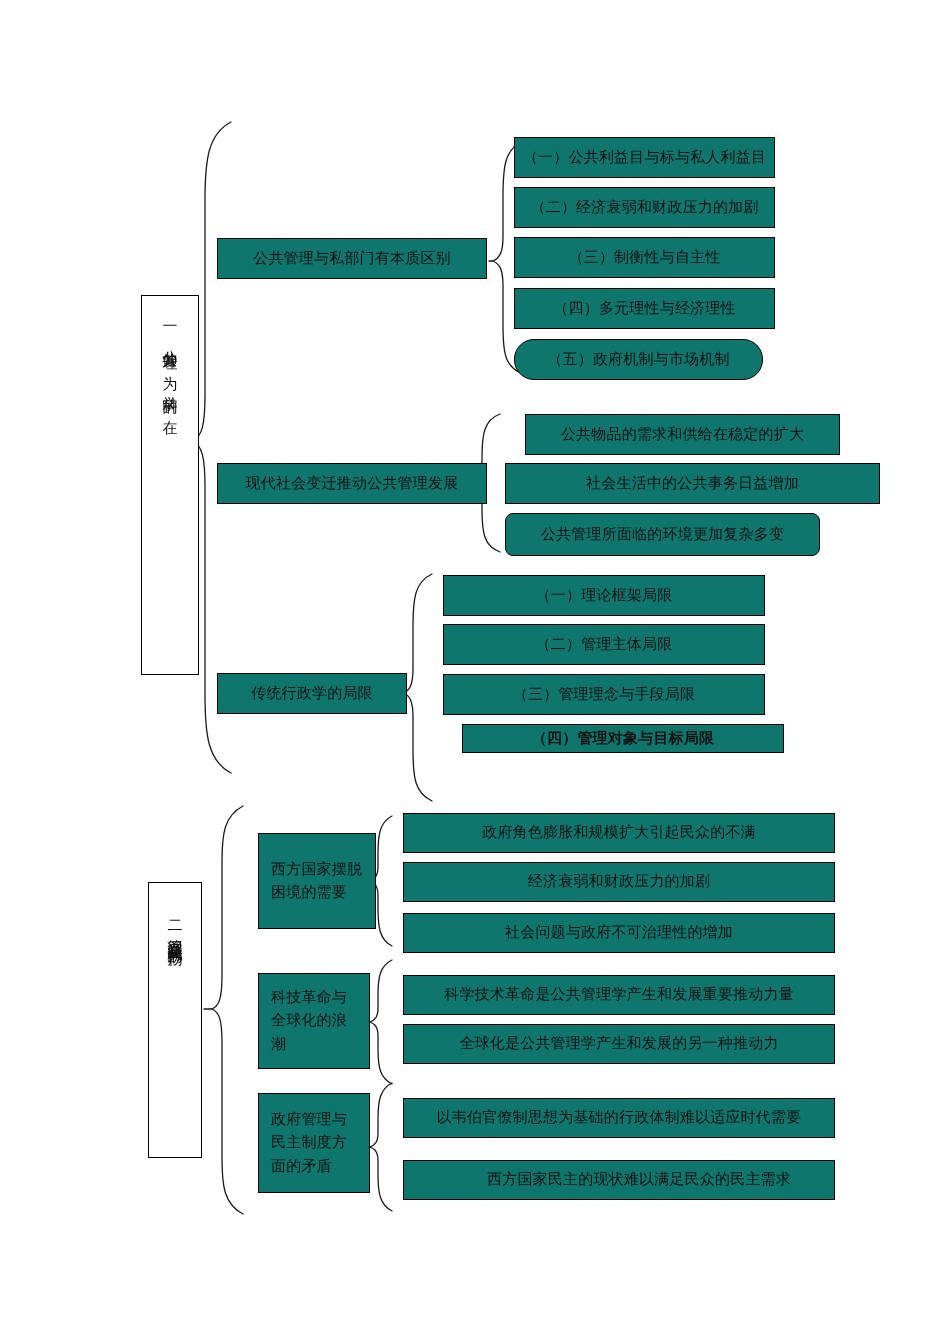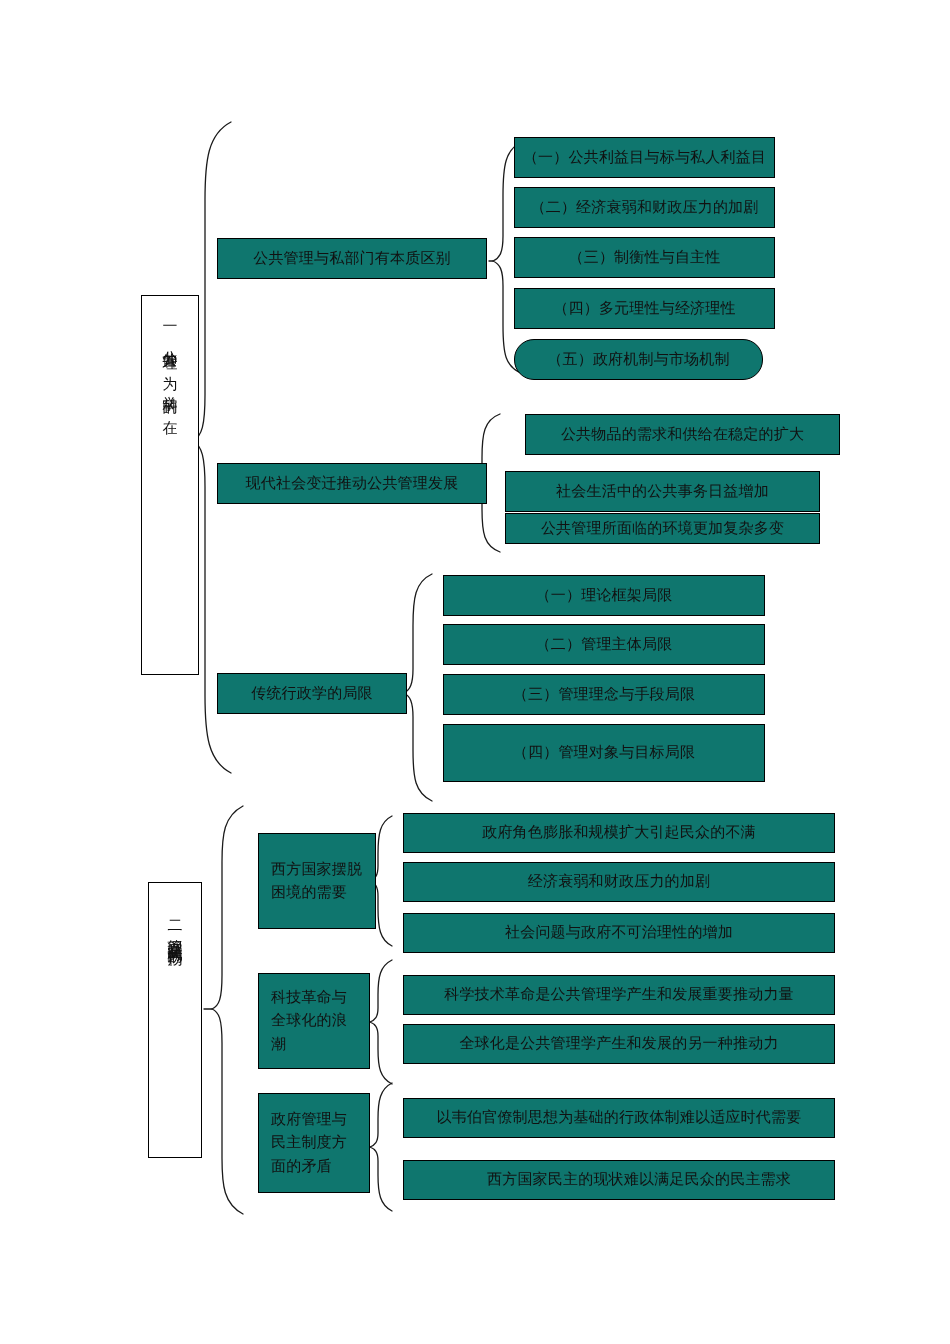--- a/index.html
+++ b/index.html
@@ -189,41 +189,41 @@
     <span class="txt">（五）政府机制与市场机制</span>
   </div>
 
   <div class="node thick" style="left:217px; top:463px; width:270px; height:41px;">
     <span class="txt">现代社会变迁推动公共管理发展</span>
   </div>
 
   <div class="node" style="left:525px; top:414px; width:315px; height:41px;">
     <span class="txt">公共物品的需求和供给在稳定的扩大</span>
   </div>
-  <div class="node thick" style="left:505px; top:463px; width:315px; height:41px;margin-top:8px;">
+  <div class="node thick" style="left:505px; top:463px; width:375px; height:41px;">
     <span class="txt">社会生活中的公共事务日益增加</span>
   </div>
-  <div class="node thick" style="left:505px; top:513px; width:315px; height:31px;">
+  <div class="node thick" style="left:505px; top:513px; width:315px; height:43px;border-radius:8px;">
     <span class="txt">公共管理所面临的环境更加复杂多变</span>
   </div>
 
   <div class="node thick" style="left:217px; top:673px; width:190px; height:41px;">
     <span class="txt">传统行政学的局限</span>
   </div>
 
   <div class="node" style="left:443px; top:575px; width:322px; height:41px;">
     <span class="txt">（一）理论框架局限</span>
   </div>
   <div class="node thick" style="left:443px; top:624px; width:322px; height:41px;">
     <span class="txt">（二）管理主体局限</span>
   </div>
   <div class="node thick" style="left:443px; top:674px; width:322px; height:41px;">
     <span class="txt">（三）管理理念与手段局限</span>
   </div>
-  <div class="node thick" style="left:443px; top:724px; width:322px; height:58px;">
+  <div class="node thick" style="left:462px; top:724px; width:322px; height:29px;font-weight:bold;">
     <span class="txt">（四）管理对象与目标局限</span>
   </div>
 
   <div class="vnode root2" style="left:148px; top:882px; width:54px; height:276px;">
     <span class="vtxt">二 管理学是时代的产物</span>
   </div>
 
   <div class="node wrap" style="left:258px; top:833px; width:118px; height:96px;">
     <span class="txt">西方国家摆脱困境的需要</span>
   </div>

